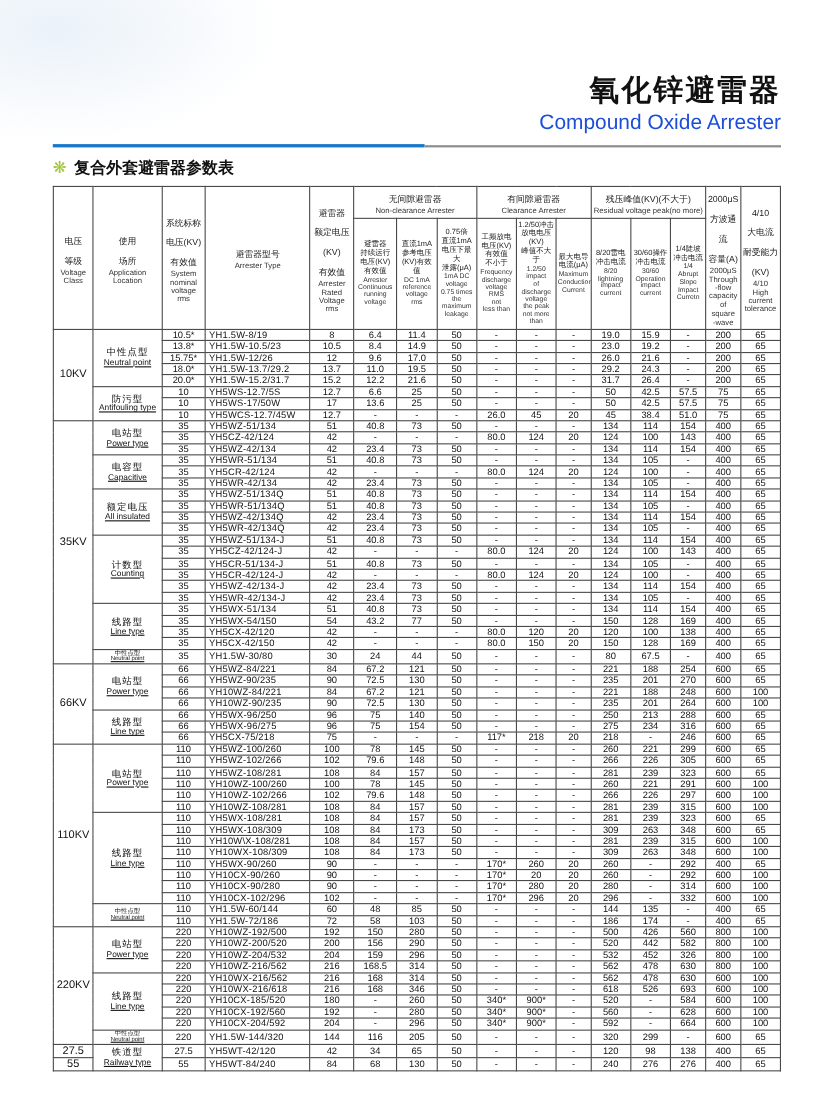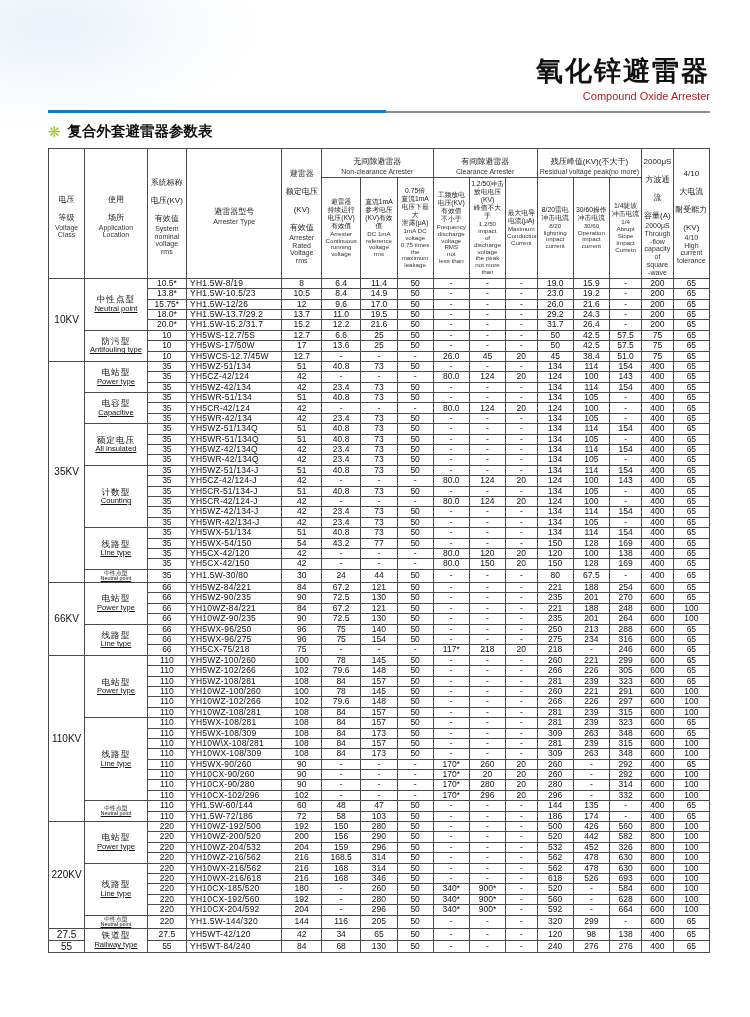--- a/index.html
+++ b/index.html
@@ -16,24 +16,24 @@
     font-family:"Liberation Sans","DejaVu Sans",sans-serif;
     color:var(--ink);
     position:relative;
     overflow:hidden;
   }
   .corner-decor{
     position:absolute;top:0;left:0;width:260px;height:130px;
     background:radial-gradient(ellipse at 20% 20%, rgba(140,180,220,.18), rgba(255,255,255,0) 70%);
     pointer-events:none;
   }
-  .page{padding:31px 40px 0 48px;position:relative;}
+  .page{padding:42px 40px 0 48px;position:relative;}
   .titles{text-align:right;margin-top:22px;}
   .title-cn{font-size:27px;font-weight:bold;letter-spacing:2px;color:#111;}
-  .title-en{font-size:11px;color:#b91c1c;margin-top:1px;}
+  .title-en{font-size:19px;color:#1d4ed8;margin-top:1px;}
   .rule{display:flex;margin-top:8px;height:3px;}
   .rule-blue{width:51%;background:var(--accent-blue);}
   .rule-gray{width:49%;background:var(--rule-gray);height:2px;margin-top:1px;}
   .section-head{margin-top:9px;display:flex;align-items:center;font-size:14.5px;font-weight:bold;color:#111;}
   .flower{color:var(--icon-green);font-size:15px;margin-right:7px;line-height:1;}
 
   table{
     border-collapse:collapse;table-layout:fixed;width:100%;margin-top:7px;
   }
   col.c-cls{width:5.5%}  col.c-loc{width:9.5%}  col.c-sys{width:6.0%}
@@ -1100,21 +1100,21 @@
         </tr>
         <tr>
           <td rowspan="2" class="loc small">
             <div class="loc-cn">中性点型</div>
             <div class="loc-en">Neutral point</div>
           </td>
           <td>110</td>
           <td class="type">YH1.5W-60/144</td>
           <td>60</td>
           <td>48</td>
-          <td>47</td>
+          <td>85</td>
           <td>50</td>
           <td>-</td>
           <td>-</td>
           <td>-</td>
           <td>144</td>
           <td>135</td>
           <td>-</td>
           <td>400</td>
           <td>65</td>
         </tr>

